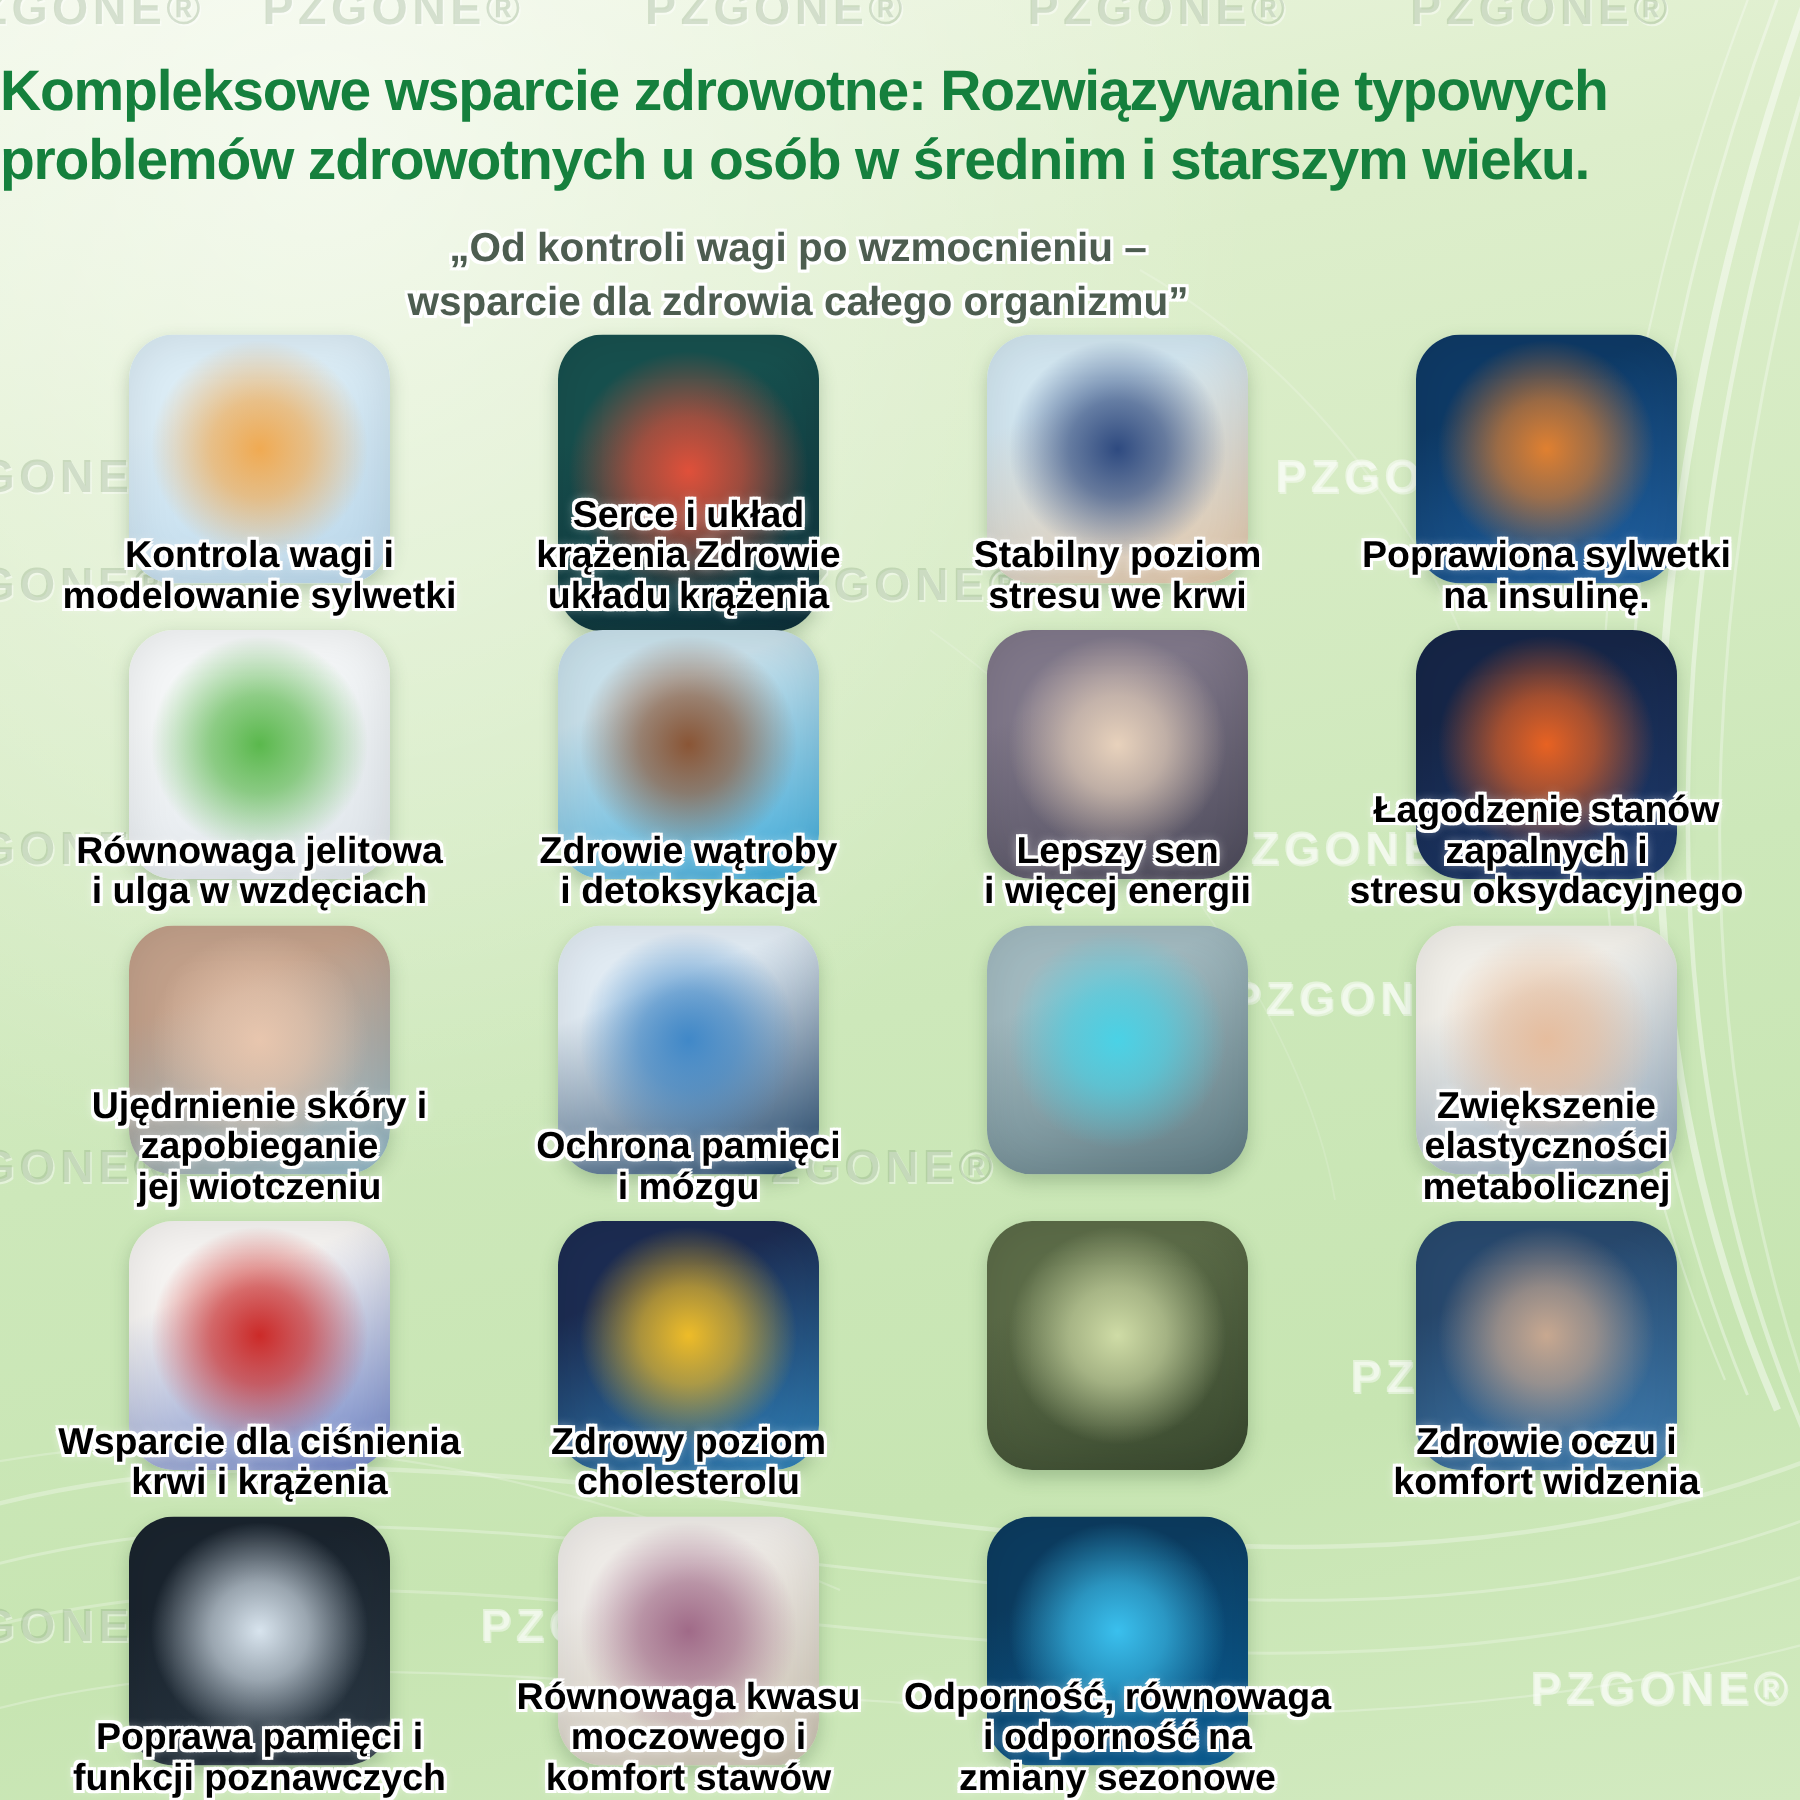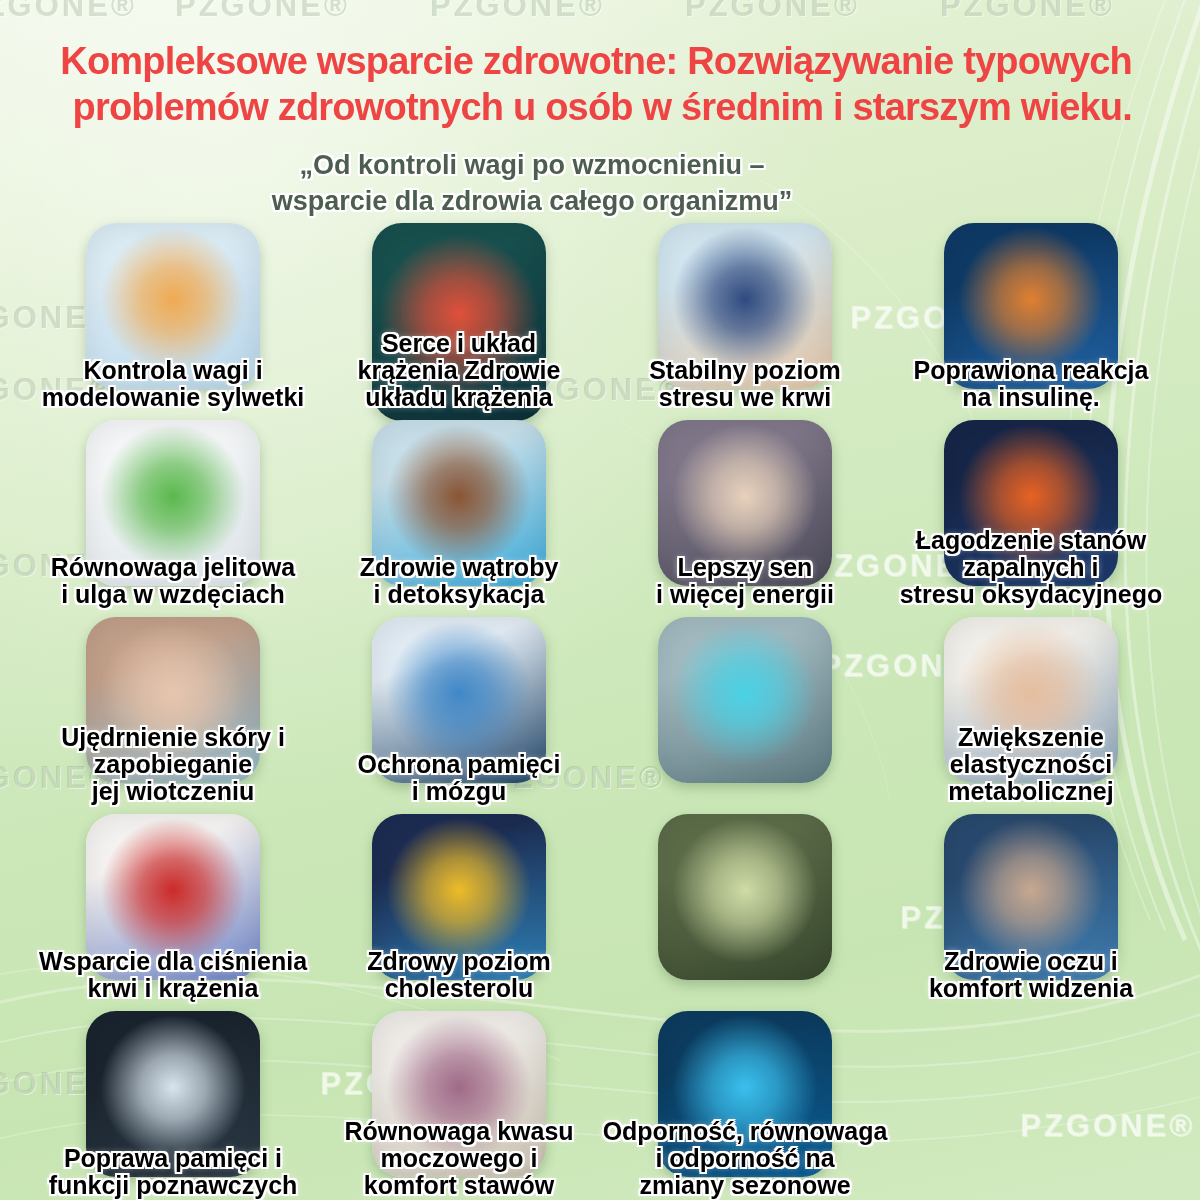--- a/index.html
+++ b/index.html
@@ -14,22 +14,22 @@
   svg.decor{position:absolute;inset:0;pointer-events:none;}
   
   .wm{
     position:absolute;font-weight:bold;font-size:31px;letter-spacing:3px;
     color:rgba(128,160,118,.30);text-shadow:1px 1px 0 rgba(255,255,255,.45);
     white-space:nowrap;pointer-events:none;
   }
   .wm.light{color:rgba(255,255,255,.5);}
   
   .title{
-    position:absolute;top:14px;left:0;width:1132px;text-align:right;
-    font-size:38px;font-weight:bold;color:#ef4444;letter-spacing:-.8px;
+    position:absolute;top:14px;left:0;width:1132px;text-align:left;
+    font-size:38px;font-weight:bold;color:#15803d;letter-spacing:-.8px;
     line-height:1.2;white-space:pre-line;
   }
   .subtitle{
     position:absolute;top:126px;left:0;width:1064px;text-align:center;
     font-size:27px;font-weight:bold;color:#4d5d50;line-height:1.3;white-space:pre-line;
     text-shadow:-2px -2px 0 #fff,0 -2px 0 #fff,2px -2px 0 #fff,-2px 0 0 #fff,
                  2px 0 0 #fff,-2px 2px 0 #fff,0 2px 0 #fff,2px 2px 0 #fff;
   }
   
   .grid{
@@ -110,21 +110,21 @@
   </figure>
 
   <figure class="tile">
     <div class="timg" style="background: radial-gradient(circle at 50% 46%, rgb(46, 74, 128) 0%, rgba(46, 74, 128, 0.667) 26%, transparent 58%), linear-gradient(158deg, rgb(210, 230, 240) 0%, rgb(210, 230, 240) 28%, rgb(226, 196, 164) 100%);"></div>
     <figcaption class="tcap">Stabilny poziom
 stresu we krwi</figcaption>
   </figure>
 
   <figure class="tile">
     <div class="timg" style="background: radial-gradient(circle at 50% 46%, rgb(224, 128, 48) 0%, rgba(224, 128, 48, 0.667) 26%, transparent 58%), linear-gradient(158deg, rgb(14, 58, 102) 0%, rgb(14, 58, 102) 28%, rgb(34, 100, 166) 100%);"></div>
-    <figcaption class="tcap">Poprawiona reakcja
+    <figcaption class="tcap">Poprawiona sylwetki
 na insulinę.</figcaption>
   </figure>
 
   <figure class="tile">
     <div class="timg" style="background: radial-gradient(circle at 50% 46%, rgb(90, 184, 76) 0%, rgba(90, 184, 76, 0.667) 26%, transparent 58%), linear-gradient(158deg, rgb(245, 247, 248) 0%, rgb(245, 247, 248) 28%, rgb(221, 228, 234) 100%);"></div>
     <figcaption class="tcap">Równowaga jelitowa
 i ulga w wzdęciach</figcaption>
   </figure>
 
   <figure class="tile">

